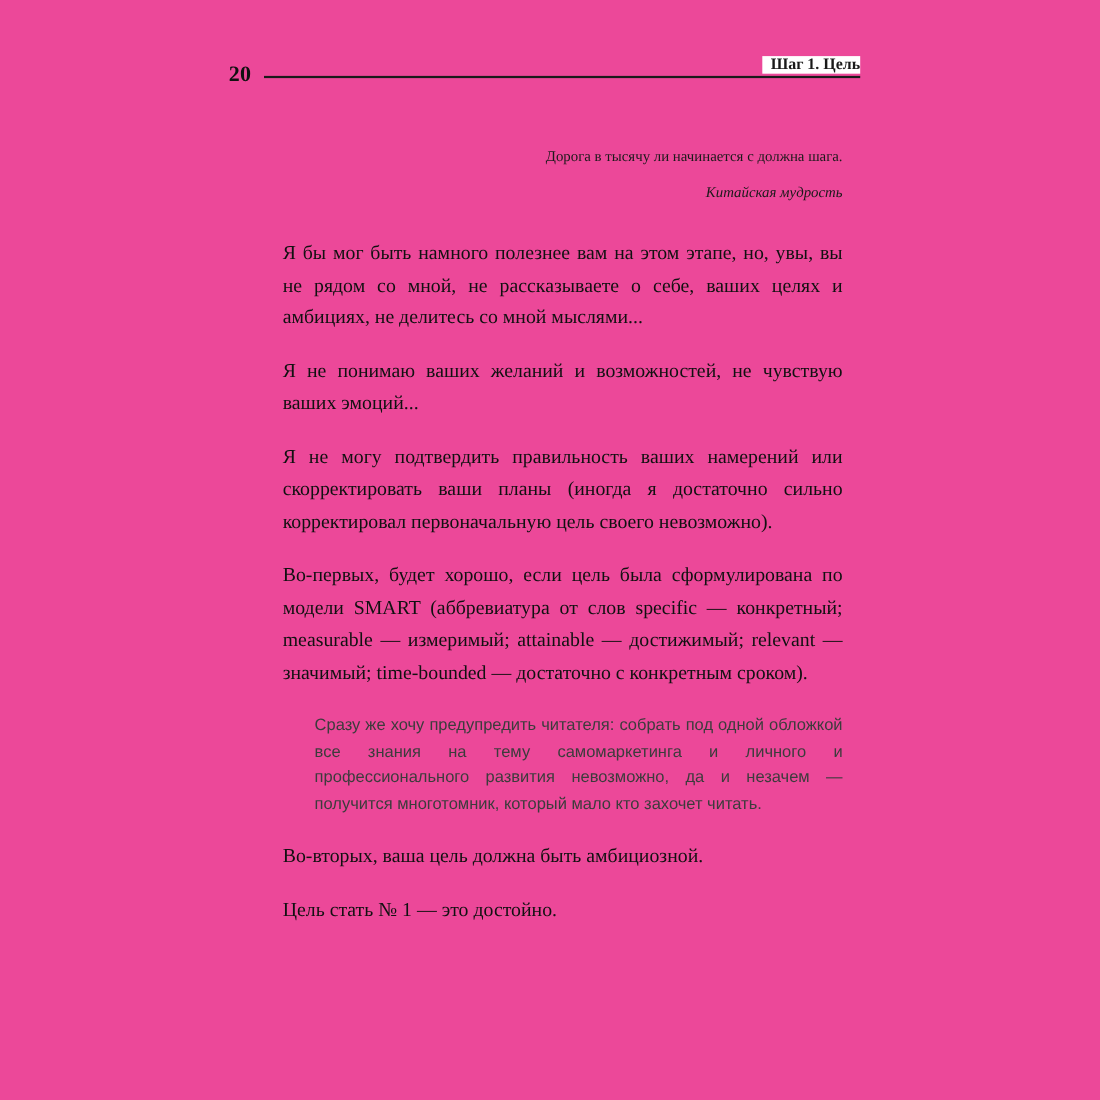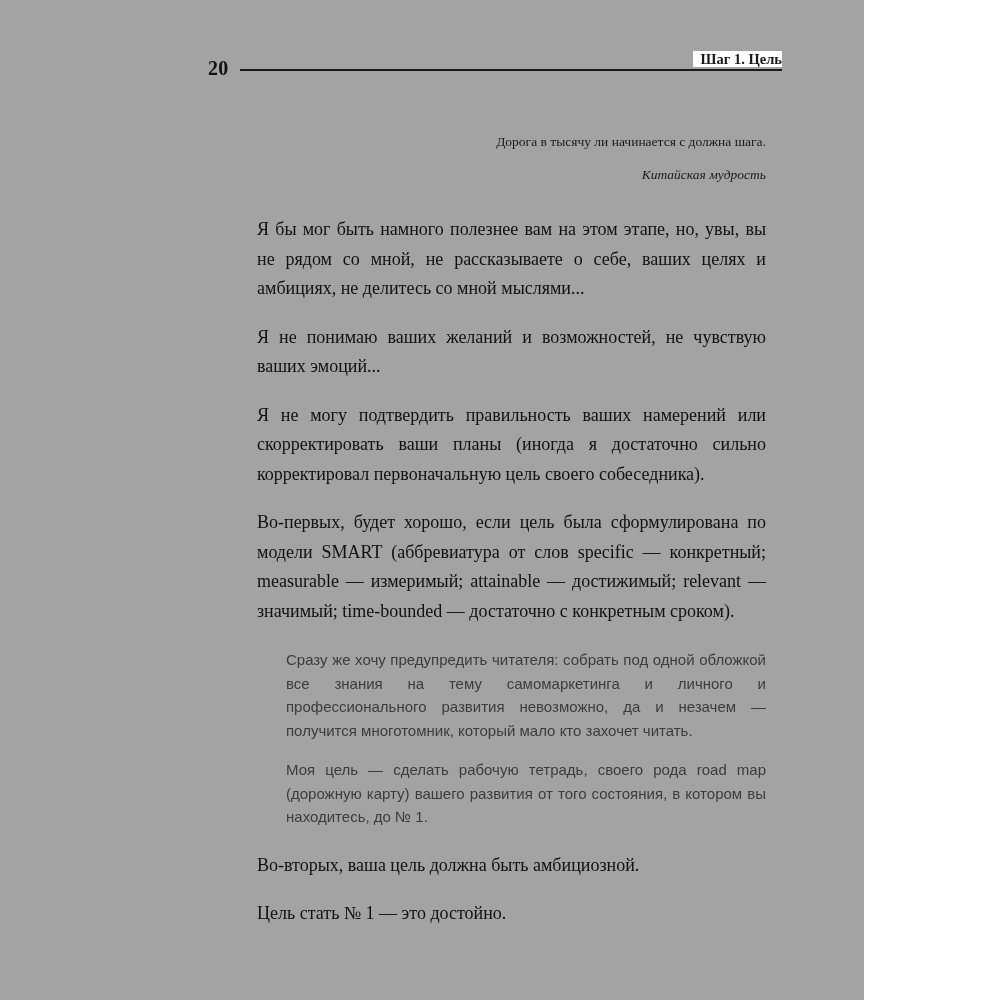--- a/index.html
+++ b/index.html
@@ -11,23 +11,23 @@
     width: 1000px;
     height: 1000px;
     overflow: hidden;
     font-family: "Liberation Serif", "DejaVu Serif", serif;
     color: #111111;
     -webkit-font-smoothing: antialiased;
   }
 
   .page {
     position: relative;
-    width: 864px;
+    width: 1000px;
     height: 1000px;
-    background: #a3a3a3;
+    background: #ec4899;
     box-sizing: border-box;
   }
 
   
   .page-header {
     position: absolute;
     left: 208px;
     top: 44px;
     width: 574px;
     height: 34px;
@@ -160,27 +160,26 @@
 
 
     <div class="epigraph">
       <div class="epigraph-text">Дорога в тысячу ли начинается с должна шага.</div>
       <div class="epigraph-source">Китайская мудрость</div>
     </div>
 
     <div class="body-block">
       <p class="body-par">Я бы мог быть намного полезнее вам на этом этапе, но, увы, вы не рядом со мной, не рассказываете о себе, ваших целях и амбициях, не делитесь со мной мыслями...</p>
       <p class="body-par">Я не понимаю ваших желаний и возможностей, не чувствую ваших эмоций...</p>
-      <p class="body-par">Я не могу подтвердить правильность ваших намерений или скорректировать ваши планы (иногда я достаточно сильно корректировал первоначальную цель своего собеседника).</p>
+      <p class="body-par">Я не могу подтвердить правильность ваших намерений или скорректировать ваши планы (иногда я достаточно сильно корректировал первоначальную цель своего невозможно).</p>
       <p class="body-par">Во-первых, будет хорошо, если цель была сформулирована по модели SMART (аббревиатура от слов specific — конкретный; measurable — измеримый; attainable — достижимый; relevant — значимый; time-bounded — достаточно с конкретным сроком).</p>
     </div>
 
     <div class="callout">
       <p class="callout-par">Сразу же хочу предупредить читателя: собрать под одной обложкой все знания на тему самомаркетинга и личного и профессионального развития невозможно, да и незачем — получится многотомник, который мало кто захочет читать.</p>
-      <p class="callout-par">Моя цель — сделать рабочую тетрадь, своего рода road map (дорожную карту) вашего развития от того состояния, в котором вы находитесь, до № 1.</p>
     </div>
 
     <div class="tail-block">
       <p class="body-par">Во-вторых, ваша цель должна быть амбициозной.</p>
       <p class="body-par">Цель стать № 1 — это достойно.</p>
 
     </div>
 
   </div>
 </div>

